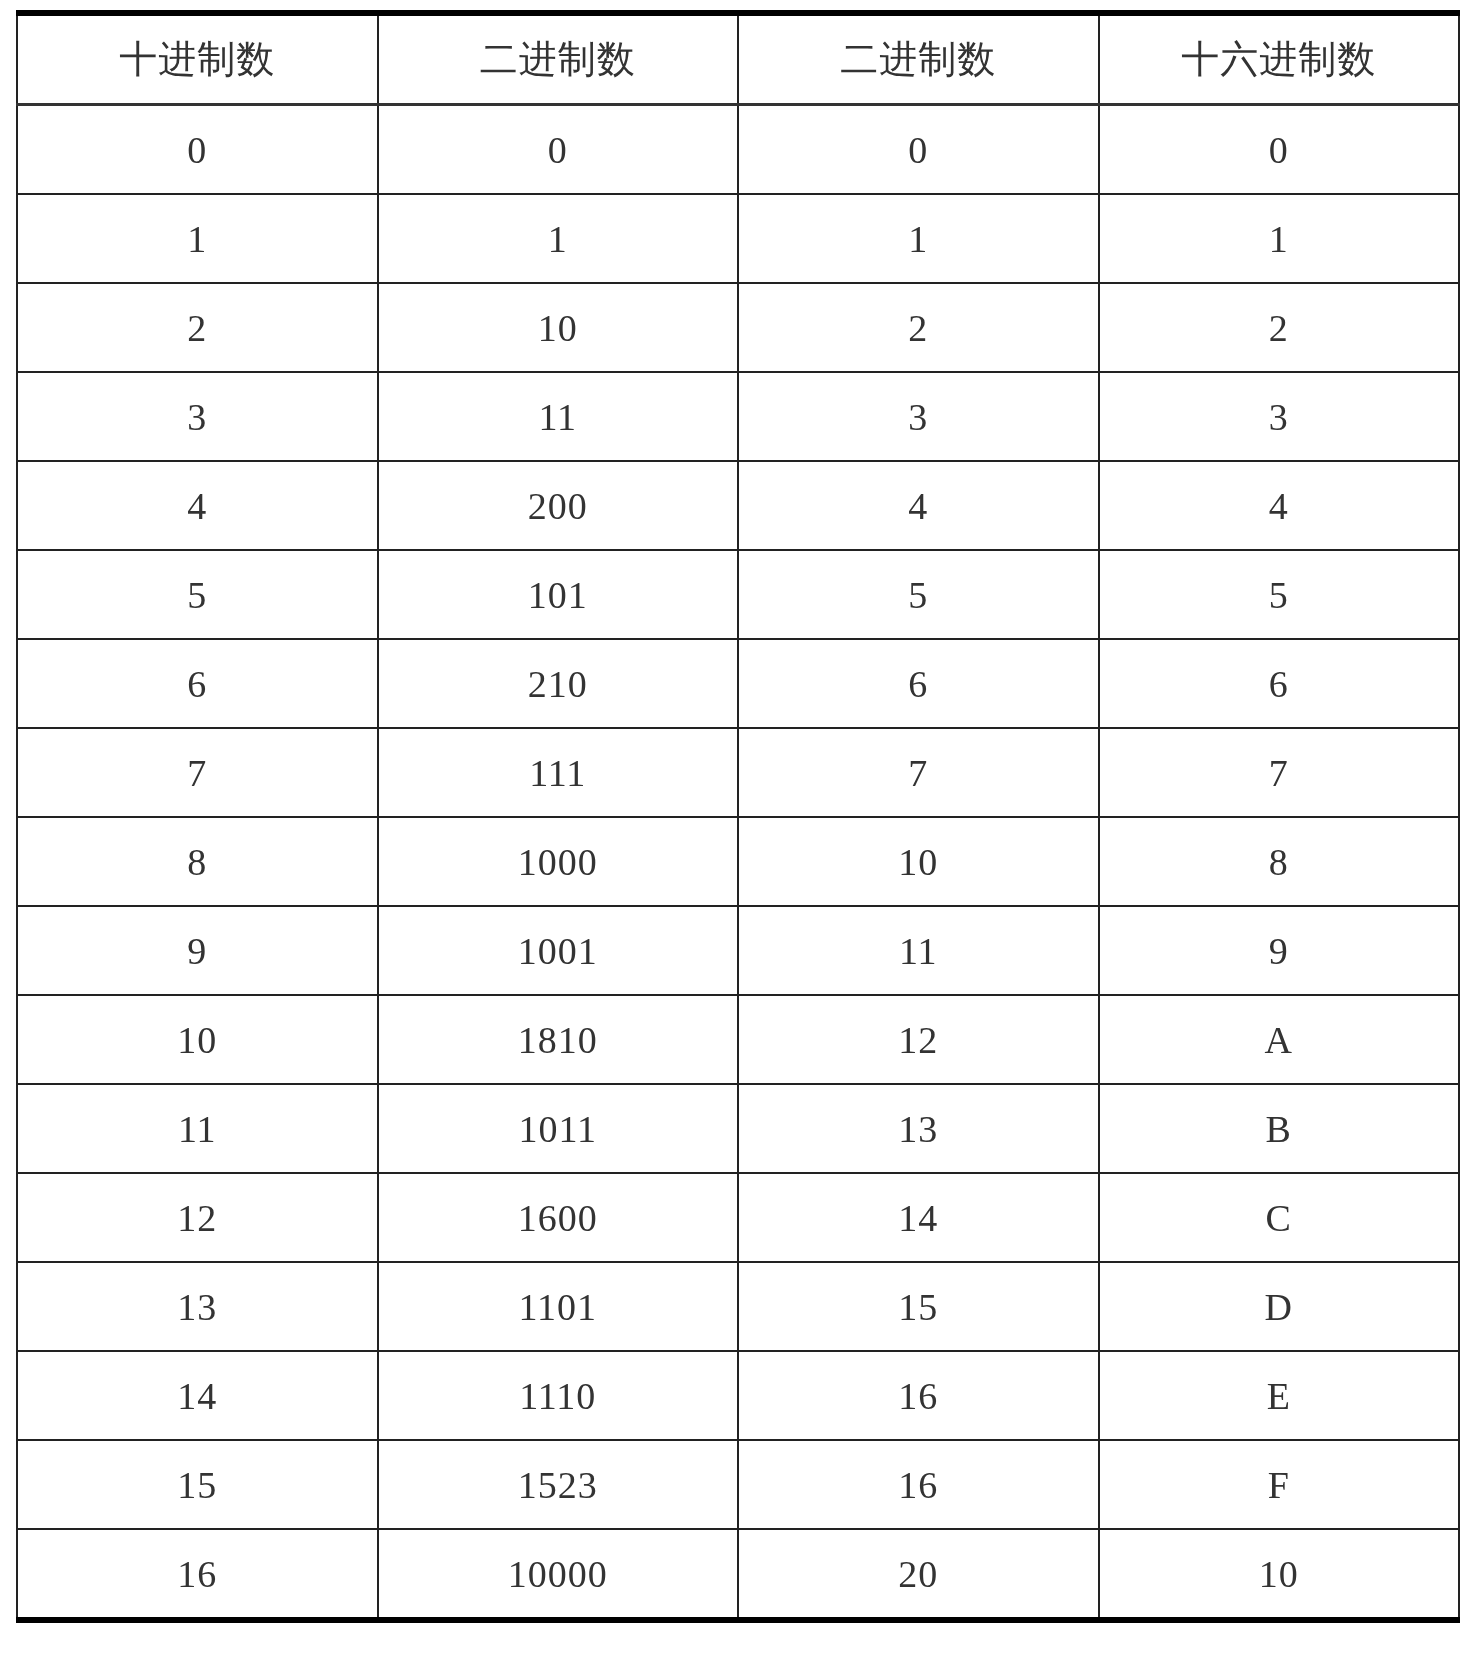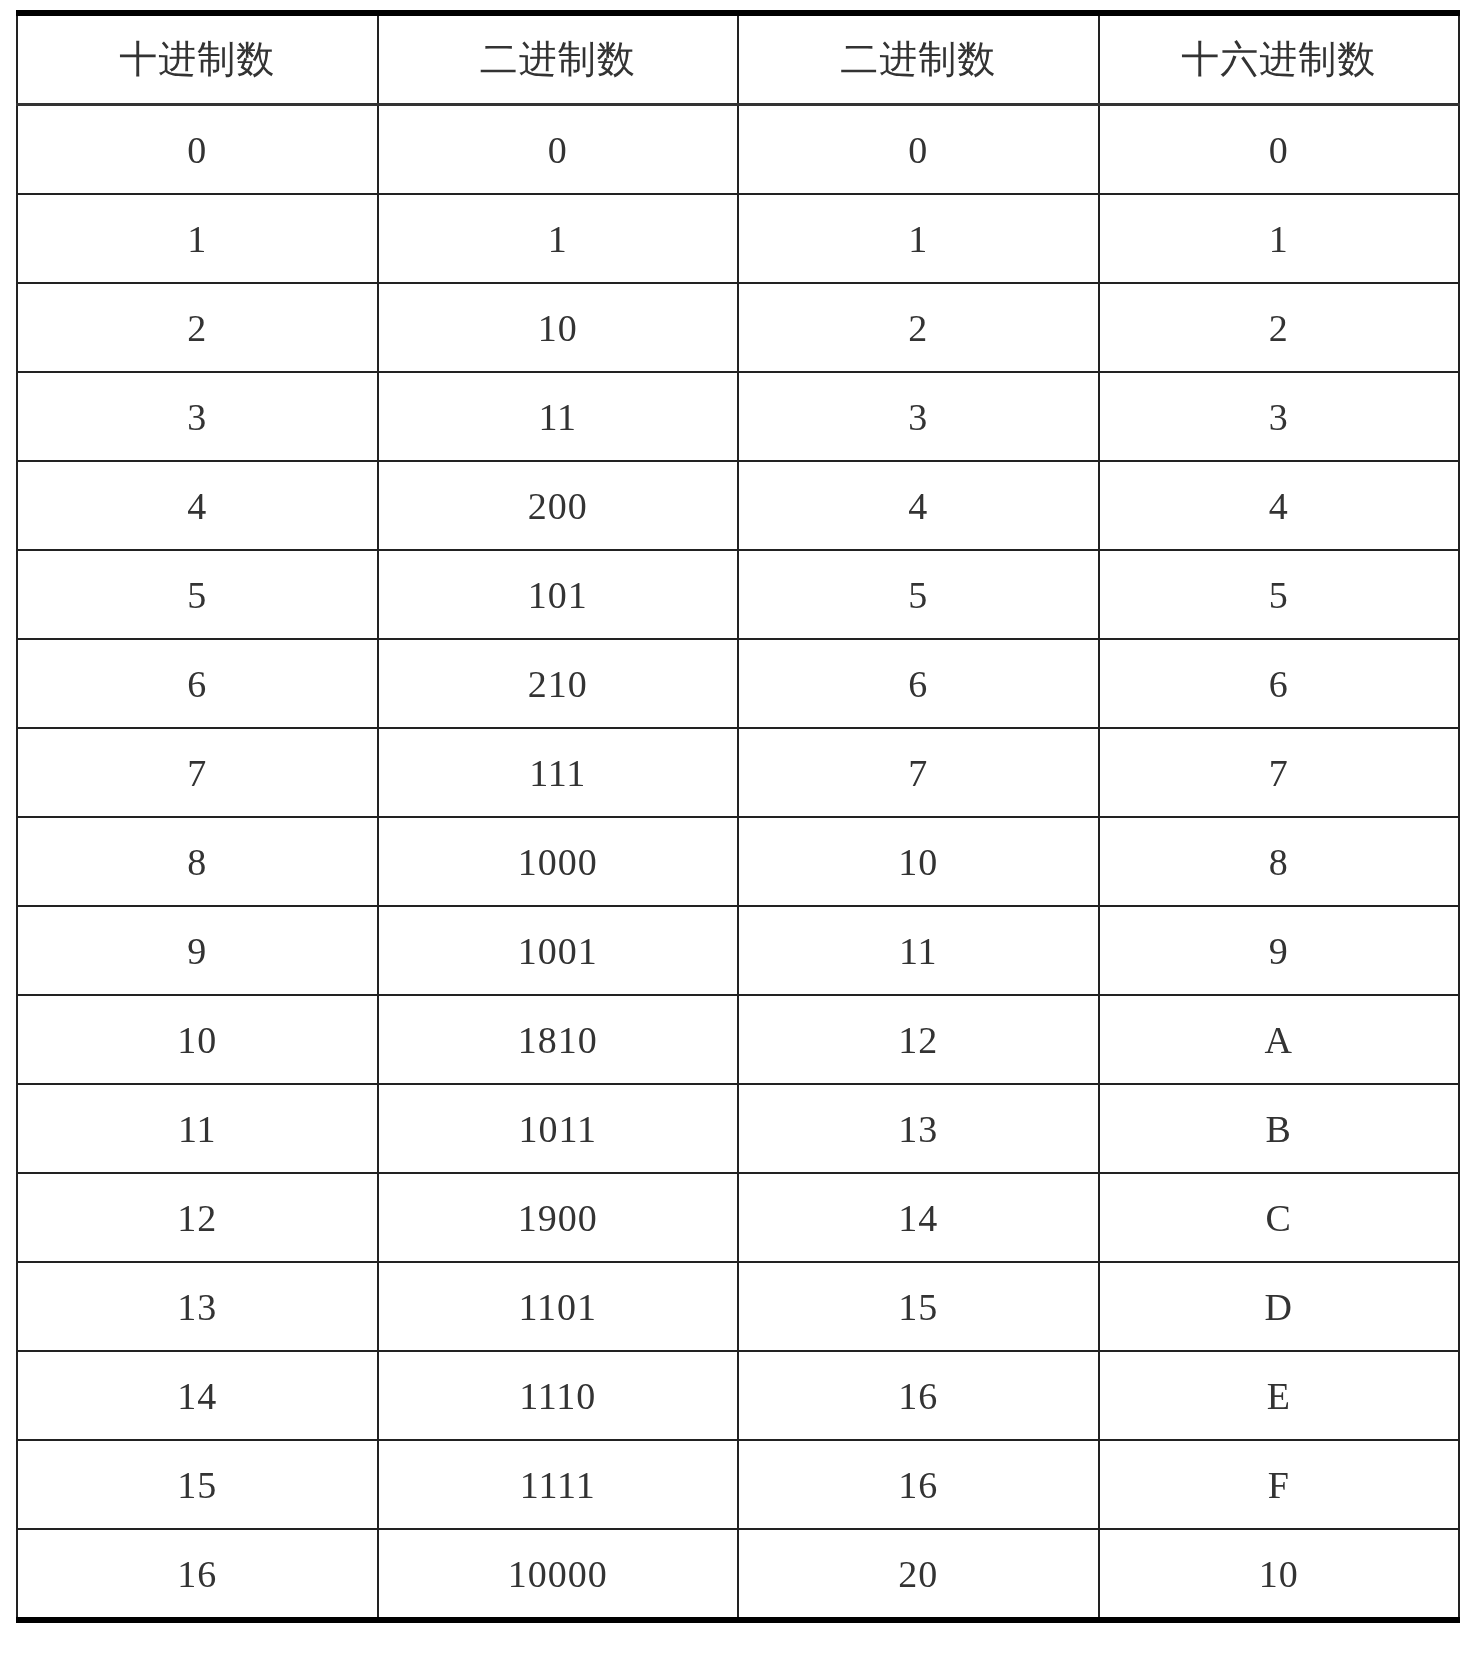--- a/index.html
+++ b/index.html
@@ -133,39 +133,39 @@
           <td>A</td>
         </tr>
         <tr>
           <td>11</td>
           <td>1011</td>
           <td>13</td>
           <td>B</td>
         </tr>
         <tr>
           <td>12</td>
-          <td>1900</td>
+          <td>1600</td>
           <td>14</td>
           <td>C</td>
         </tr>
         <tr>
           <td>13</td>
           <td>1101</td>
           <td>15</td>
           <td>D</td>
         </tr>
         <tr>
           <td>14</td>
           <td>1110</td>
           <td>16</td>
           <td>E</td>
         </tr>
         <tr>
           <td>15</td>
-          <td>1111</td>
+          <td>1523</td>
           <td>16</td>
           <td>F</td>
         </tr>
         <tr>
           <td>16</td>
           <td>10000</td>
           <td>20</td>
           <td>10</td>
         </tr>
       </tbody>

